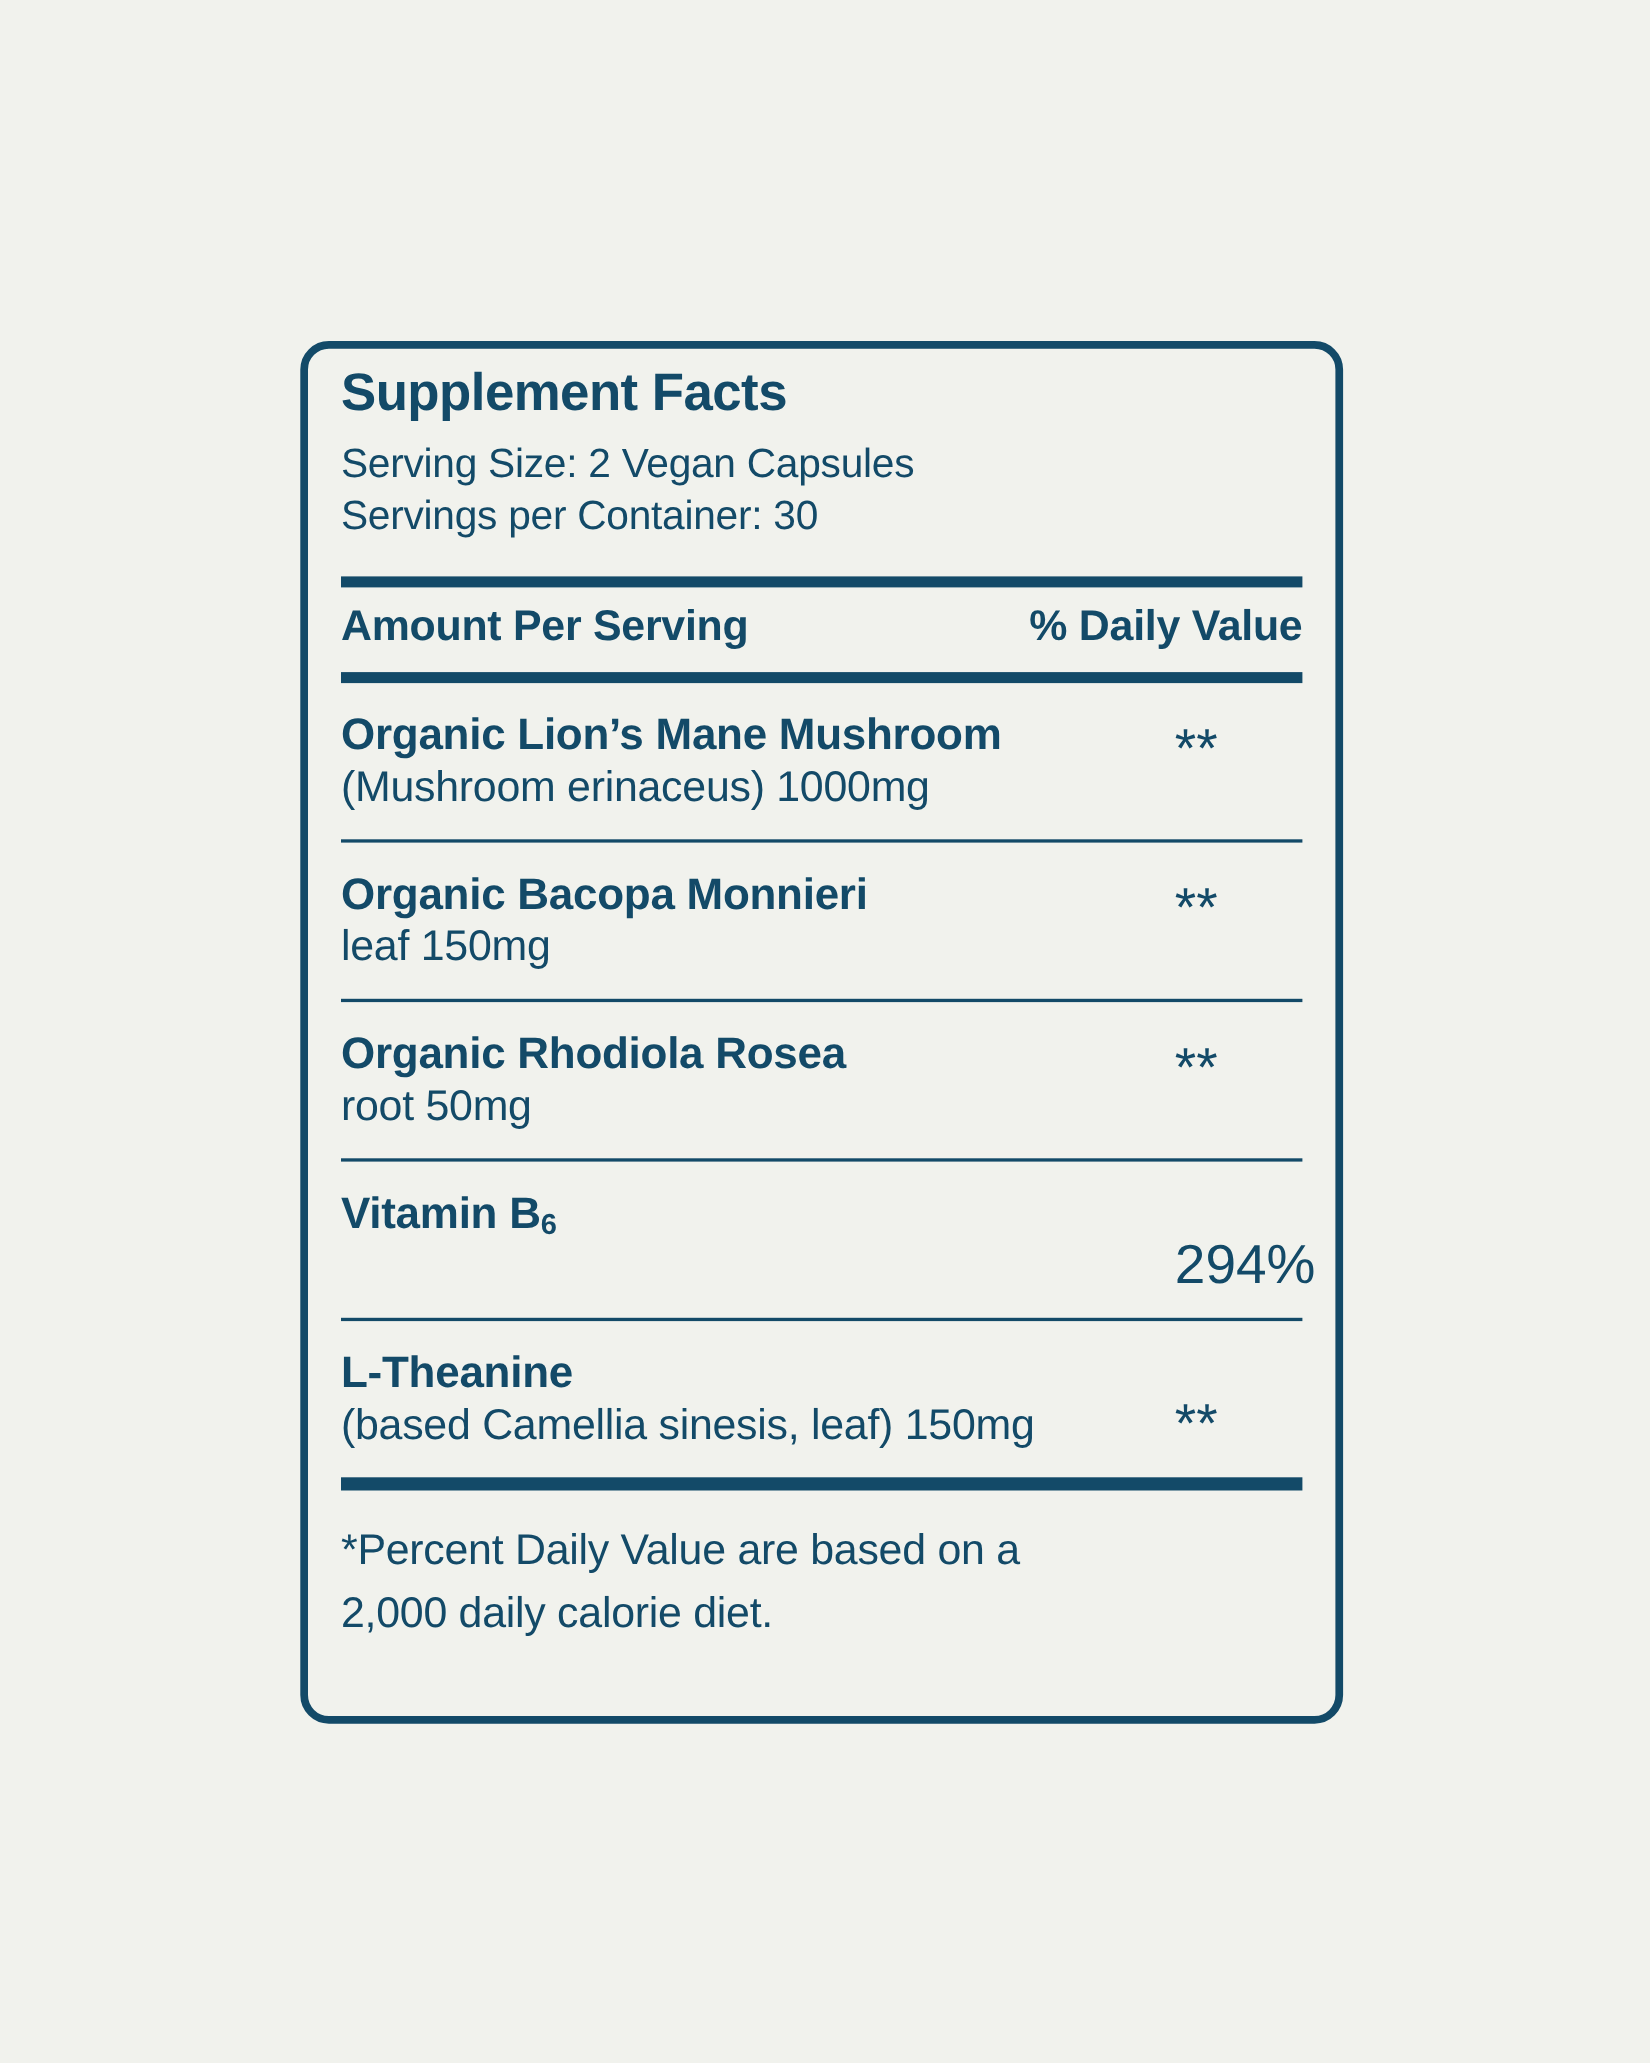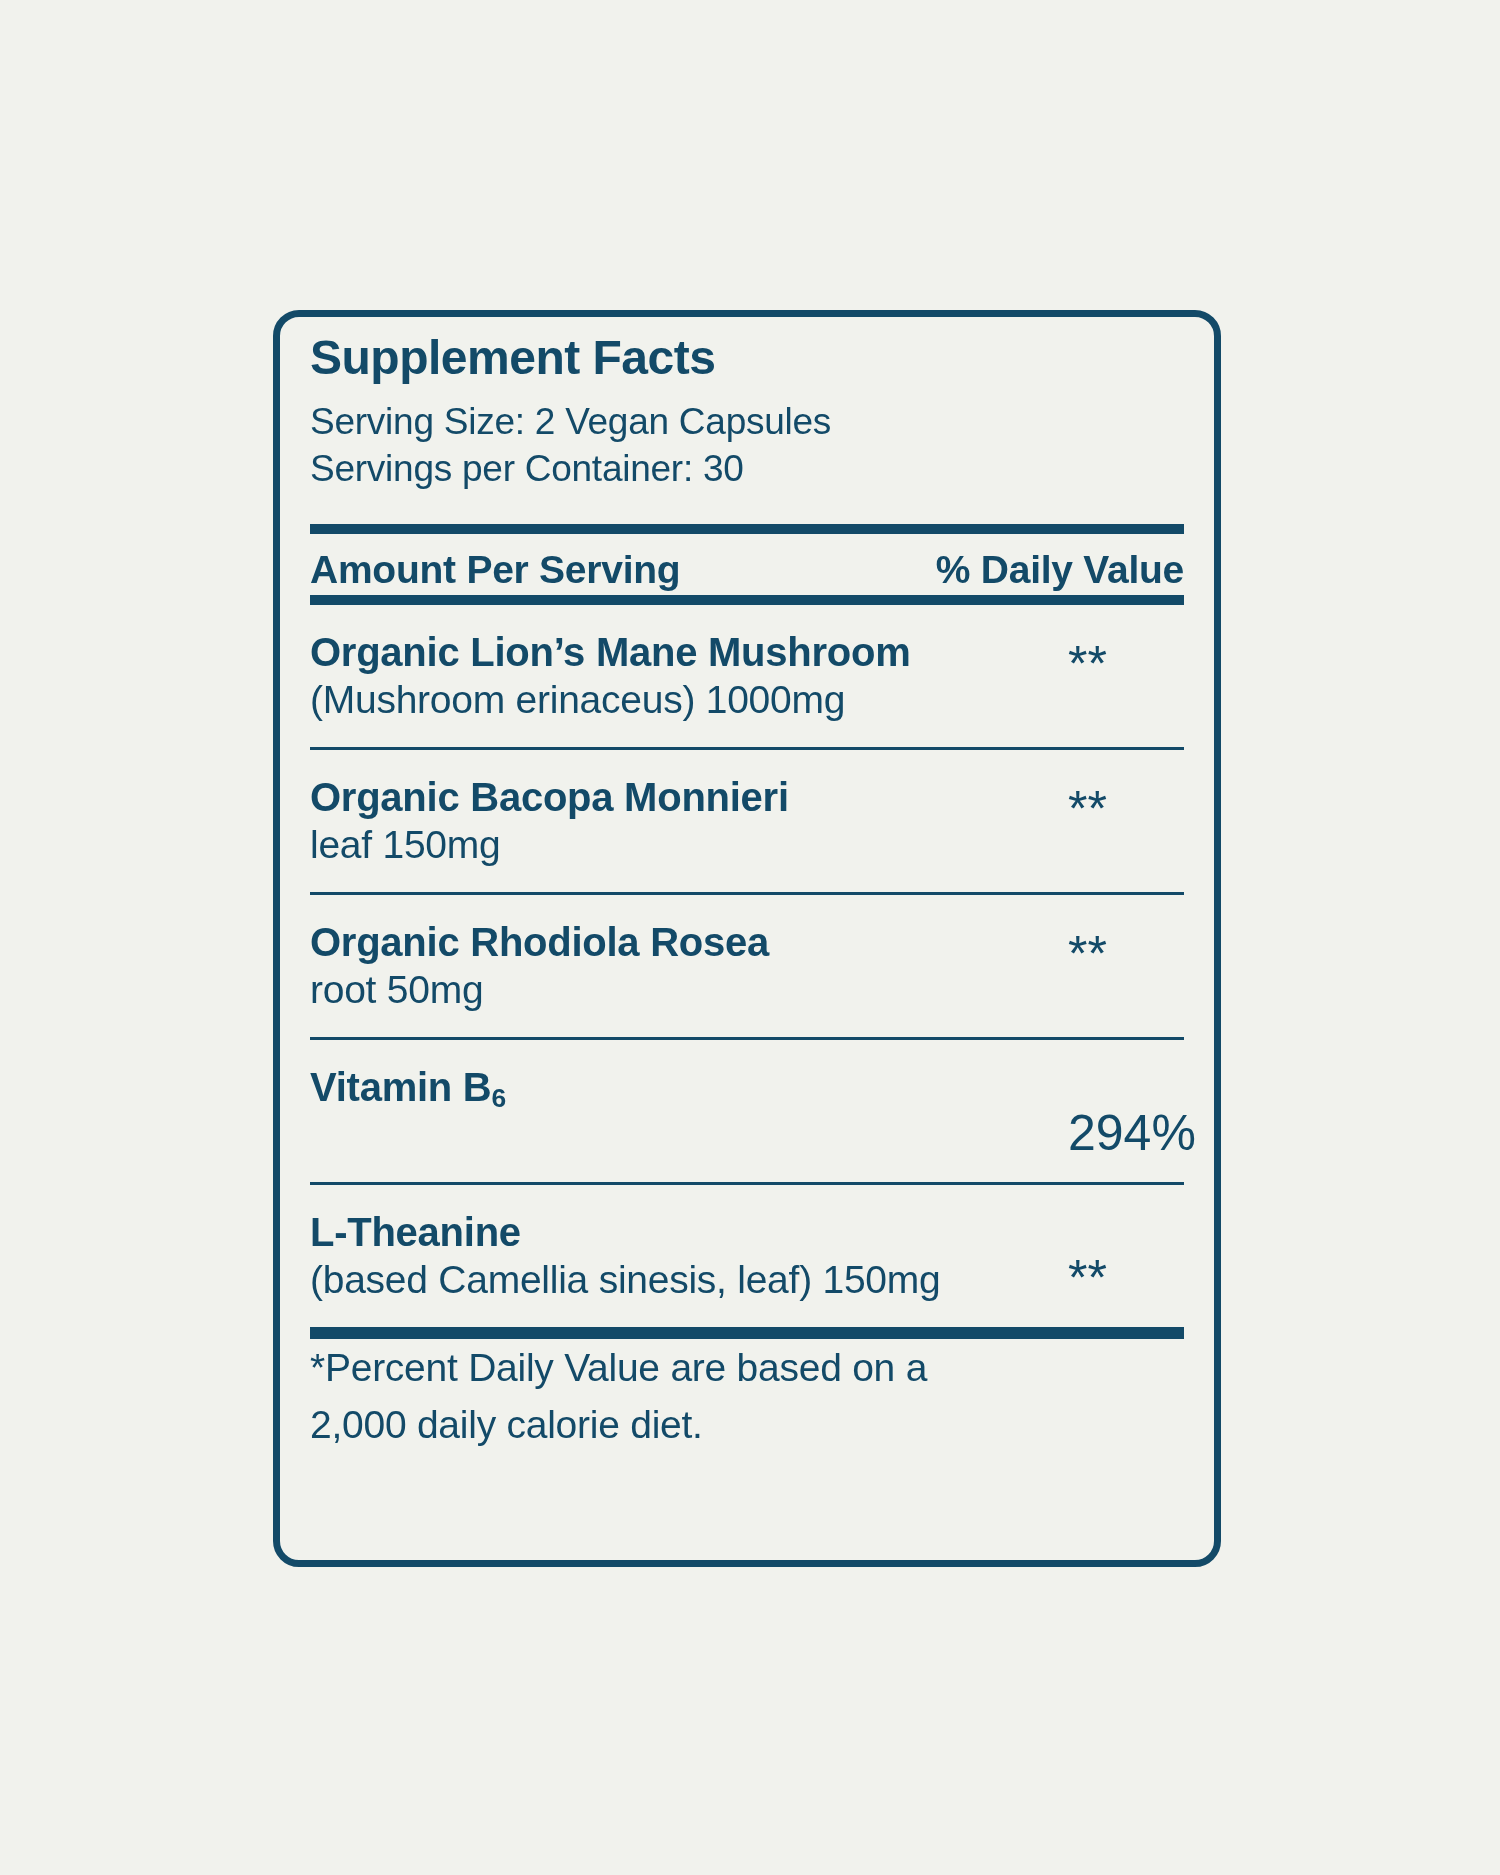--- a/index.html
+++ b/index.html
@@ -27,35 +27,35 @@
     font-size:48px;font-weight:bold;line-height:56px;
     letter-spacing:-0.5px;
   }
   .serving-block{margin-top:12px;}
   .serving-line{font-size:37px;line-height:47px;letter-spacing:-0.25px;}
   .bar{height:10px;background:var(--ink);}
   .bar-top{margin-top:32px;}
   .bar-bottom{height:12px;}
   .header-row{
     display:flex;justify-content:space-between;align-items:baseline;
-    padding:15px 0 4px;
+    padding:15px 0 20px;
   }
   .header-cell{font-size:39px;font-weight:bold;line-height:42px;letter-spacing:-0.25px;}
   .row{position:relative;padding:24px 0;min-height:142px;}
   .ing-name{font-size:40px;font-weight:bold;line-height:47px;letter-spacing:-0.25px;}
   .ing-name sub{font-size:0.66em;line-height:0;vertical-align:-0.22em;}
   .ing-detail{font-size:39px;line-height:47px;letter-spacing:-0.25px;}
   .row-value{
     position:absolute;left:758px;
     font-size:50px;line-height:50px;white-space:nowrap;
   }
   .val-top .row-value{top:34px;}
   .val-bottom .row-value{bottom:24px;}
   .row-divider{height:3px;background:var(--ink);}
-  .footnotes{}
+  .footnotes{padding-top:26px;}
   .footnote-line{font-size:39px;line-height:57px;letter-spacing:-0.25px;}
 </style>
 </head>
 <body>
 
 <div class="canvas">
   <div class="panel">
 
     <div class="title">Supplement Facts</div>
 

